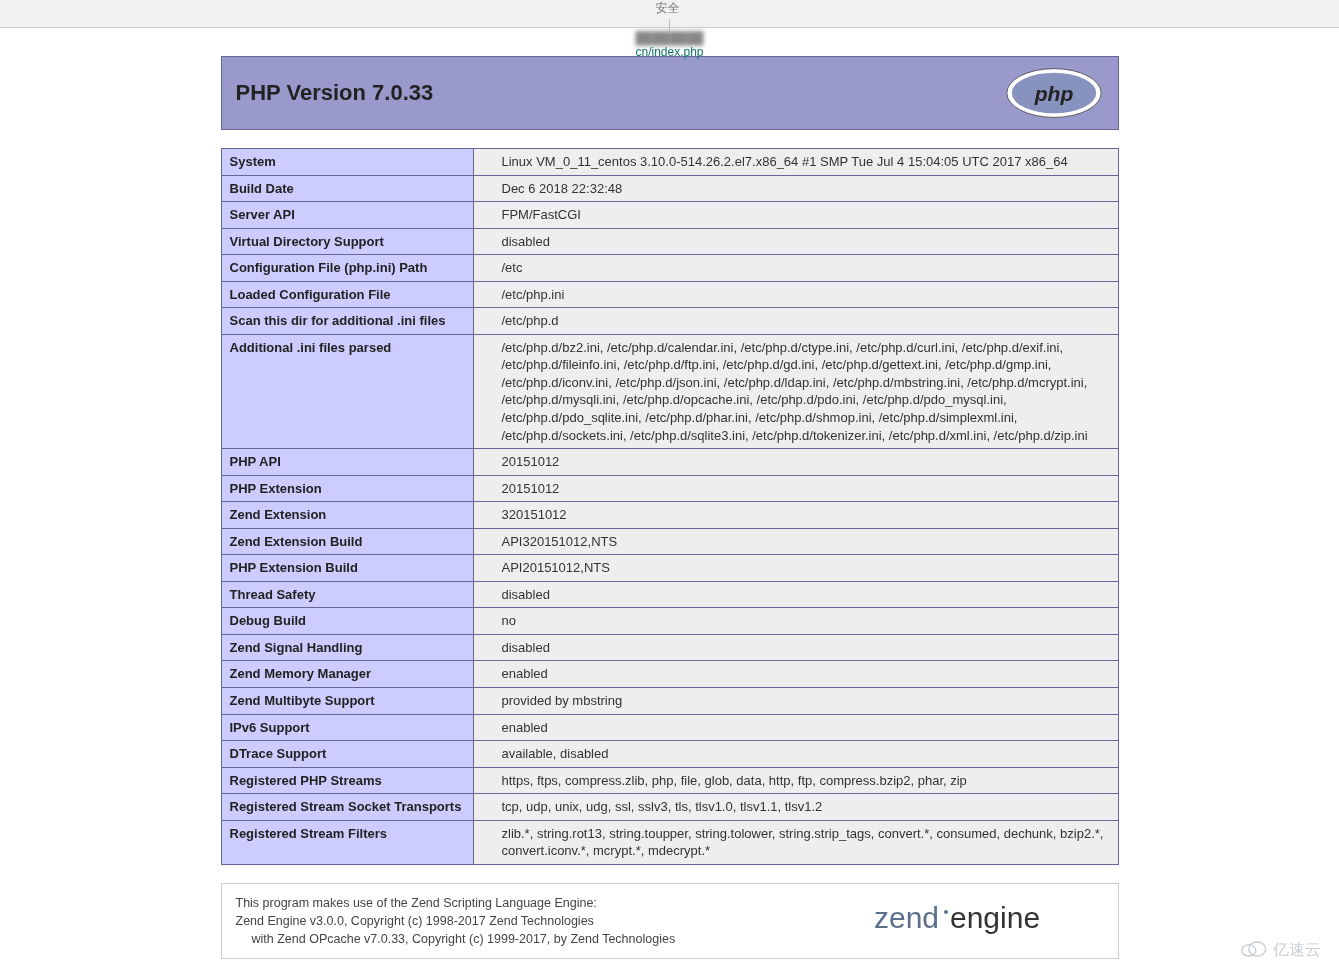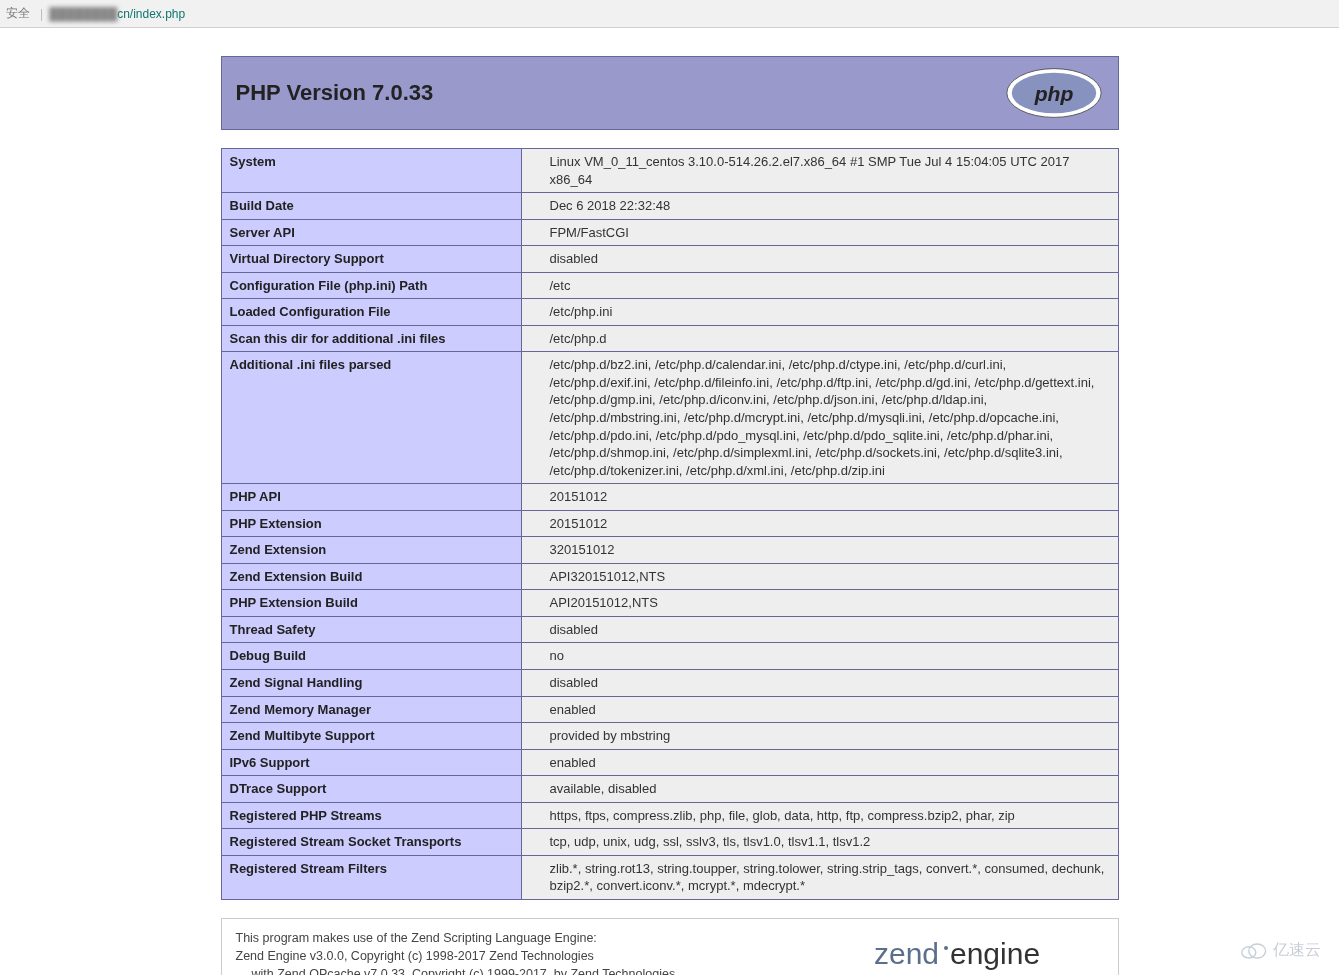--- a/index.html
+++ b/index.html
@@ -13,20 +13,21 @@
   }
   .browser-bar {
     height: 28px;
     background: #f1f1f1;
     border-bottom: 1px solid #d0d0d0;
     display: flex;
     align-items: center;
     padding: 0 6px;
     font-size: 12px;
     color: #555;
+    flex-direction: column;
   }
   .browser-bar .sec {
     color: #777;
     margin-right: 4px;
   }
   .browser-bar .divider {
     color: #bbb;
     margin: 0 6px;
   }
   .browser-bar .url-host {
@@ -70,21 +71,21 @@
   .info-table td {
     border: 1px solid #666699;
     padding: 4px 8px;
     font-size: 13px;
     vertical-align: top;
     line-height: 1.35;
   }
   .info-table td.e {
     background: #ccccff;
     font-weight: 700;
-    width: 300px;
+    width: 252px;
     color: #222;
   }
   .info-table td.v {
     background: #eeeeee;
     color: #333;
     word-break: break-word;
     padding-left: 28px;
   }
   .zend-box {
     border: 1px solid #cccccc;
@@ -100,21 +101,21 @@
   .zend-box .indent { padding-left: 16px; display:block; }
   .zend-logo { flex-shrink:0; margin-left:12px; }
   .watermark {
     position: fixed;
     right: 18px;
     bottom: 14px;
     opacity: 0.55;
     font-size: 16px;
     color: #9aa7b3;
     display:flex;
-    align-items:center;
+    align-items:flex-start;
     gap:6px;
     pointer-events:none;
   }
   .watermark svg { width:28px; height:18px; }
 </style>
 </head>
 <body>
 
 <div class="browser-bar">
   <span class="sec">安全</span>

